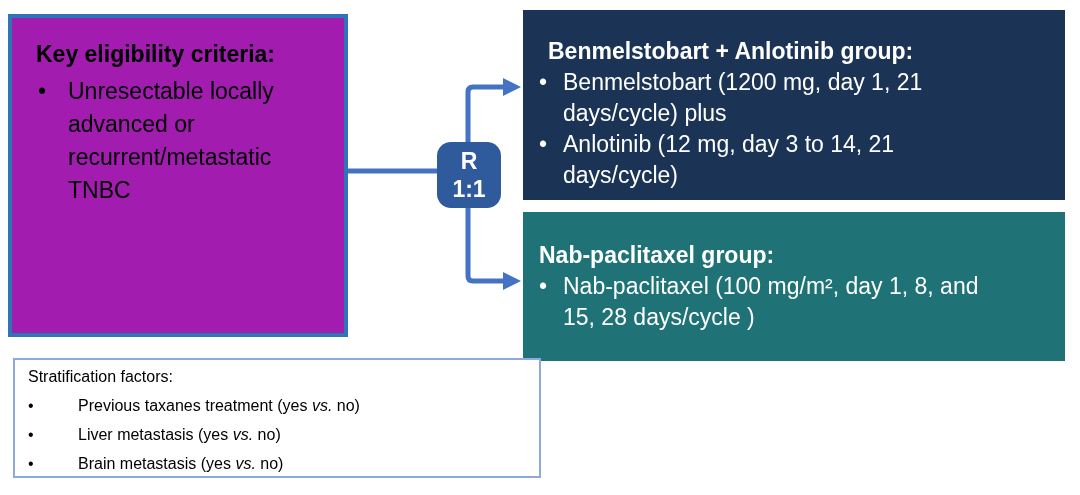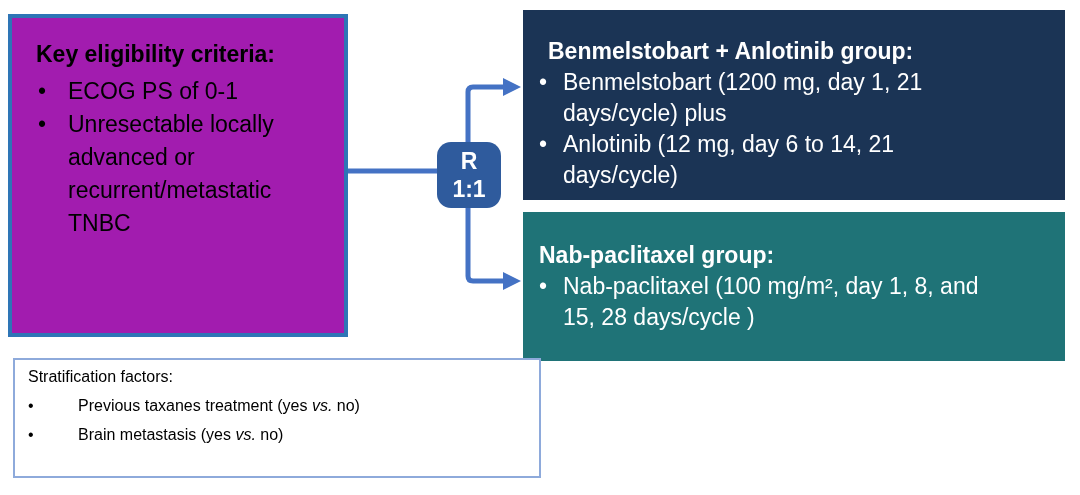--- a/index.html
+++ b/index.html
@@ -64,46 +64,46 @@
     <path d="M348 171 H468"></path>
     <path d="M468 165 V92 Q468 87 473 87 H503"></path>
     <path d="M468 185 V276 Q468 281 473 281 H503"></path>
     <polygon points="503,78 521,87 503,96"></polygon>
     <polygon points="503,272 521,281 503,290"></polygon>
   </svg>
 
   <div class="box-eligibility">
     <div class="title">Key eligibility criteria:</div>
     <ul>
-      <li><span>ECOG PS of 0-1</span></li>
       <li><span>Unresectable locally advanced or recurrent/metastatic TNBC</span></li>
     </ul>
   </div>
 
   <div class="badge">
     <span>R</span>
     <span>1:1</span>
   </div>
 
   <div class="arm box-arm1">
     <div class="title">Benmelstobart + Anlotinib group:</div>
     <ul>
       <li><span>Benmelstobart (1200 mg, day 1, 21 days/cycle) plus</span></li>
-      <li><span>Anlotinib (12 mg, day 6 to 14, 21 days/cycle)</span></li>
+      <li><span>Anlotinib (12 mg, day 3 to 14, 21 days/cycle)</span></li>
     </ul>
   </div>
 
   <div class="arm box-arm2">
     <div class="title">Nab-paclitaxel group:</div>
     <ul>
       <li><span>Nab-paclitaxel (100 mg/m², day 1, 8, and 15, 28 days/cycle )</span></li>
     </ul>
   </div>
 
   <div class="box-strat">
     <div class="title">Stratification factors:</div>
     <ul>
       <li><span>Previous taxanes treatment (yes </span><span class="vs">vs.</span><span> no)</span></li>
+      <li><span>Liver metastasis (yes </span><span class="vs">vs.</span><span> no)</span></li>
       <li><span>Brain metastasis (yes </span><span class="vs">vs.</span><span> no)</span></li>
     </ul>
   </div>
 
 </div>
 
 </body></html>

